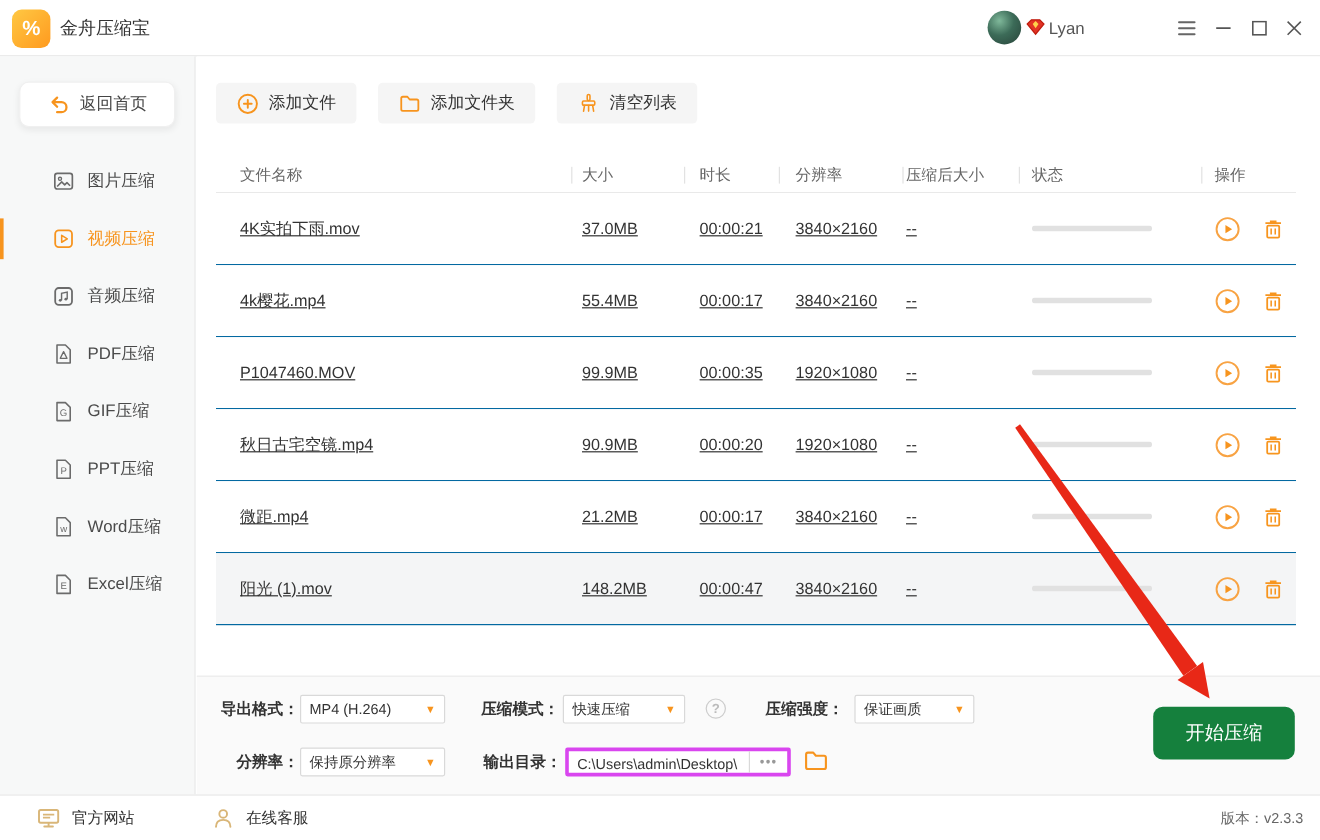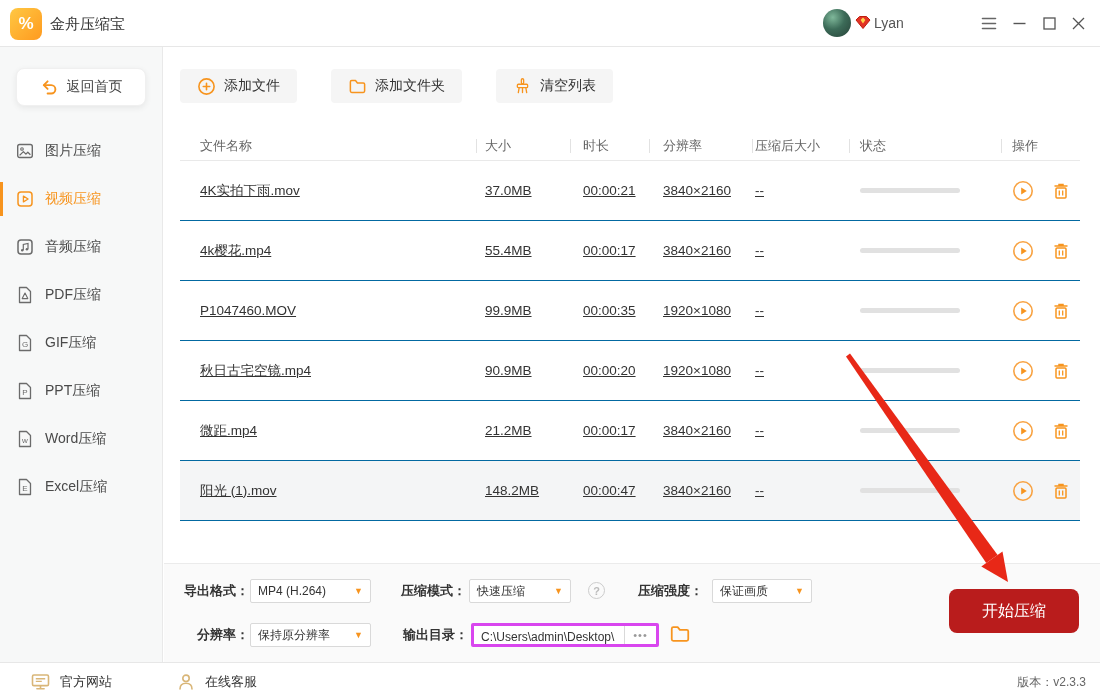--- a/index.html
+++ b/index.html
@@ -19,30 +19,30 @@
   .username { position:absolute; left:874px; top:0; height:47px; line-height:47px; font-size:14px; color:#555; }
   .winctl { position:absolute; top:0; height:47px; display:flex; align-items:center; justify-content:center; width:30px; cursor:default; }
   .winctl.menu { left:974px; } .winctl.min { left:1004px; } .winctl.max { left:1034px; } .winctl.close { left:1063px; }
 
   
   .sidebar { position:absolute; top:47px; left:0; width:163px; height:615px; background:#f7f8f8; border-right:1px solid #e9e9e9; }
   .back-btn { position:absolute; left:16px; top:21px; width:130px; height:38px; background:#fff; border:1px solid #f0f0f0;
               border-radius:8px; box-shadow:0 2px 6px rgba(0,0,0,.07); display:flex; align-items:center; justify-content:center;
               gap:8px; font-size:14px; color:#444; cursor:pointer; }
   .nav { position:absolute; top:80px; left:0; width:100%; }
-  .nav-item { position:relative; height:48px; display:flex; align-items:center; padding-left:16px; gap:11px;
+  .nav-item { position:relative; height:48px; display:flex; align-items:center; padding-left:44px; gap:11px;
               font-size:14px; color:#4a4a4a; cursor:pointer; }
   .nav-item svg { color:#6b6b6b; }
   .nav-item.active { color:#F7941E; }
   .nav-item.active svg { color:#F7941E; }
   .nav-item.active::before { content:''; position:absolute; left:0; top:7px; bottom:7px; width:3px; background:#F7941E; }
 
   
   .main { position:absolute; top:47px; left:164px; width:936px; height:615px; background:#fff; }
-  .toolbar { position:absolute; left:16px; top:22px; display:flex; gap:34px; }
+  .toolbar { position:absolute; left:16px; top:22px; display:flex; gap:18px; }
   .tool-btn { height:34px; background:#f5f5f5; border-radius:4px; display:flex; align-items:center; gap:8px;
               padding:0 17px; font-size:14px; color:#333; cursor:pointer; }
 
   .table { position:absolute; left:16px; top:84px; width:900px; }
   .thead { display:grid; grid-template-columns:296px 94px 79px 103px 97px 152px 1fr; height:30px; align-items:center;
            font-size:13px; color:#666; border-bottom:1px solid #e9e9e9; padding-bottom:0; }
   .thead .hc { position:relative; height:30px; line-height:30px; }
   .thead .hc:not(:first-child)::before { content:''; position:absolute; left:0; top:8px; bottom:8px; width:1px; background:#e2e2e2; }
   .trow { display:grid; grid-template-columns:296px 94px 79px 103px 97px 152px 1fr; height:60px; align-items:center;
           font-size:13.5px; color:#333; border-bottom:1px solid #0369a1; background:#fff;text-decoration:underline; }
@@ -61,21 +61,21 @@
               display:flex; align-items:center; justify-content:space-between; padding:0 7px; font-size:12px; color:#333; cursor:pointer; }
   .caret { color:#F7941E; font-size:9px; margin-left:6px; }
   .help { position:absolute; left:424px; top:18px; width:17px; height:17px; border:1.5px solid #ccc; border-radius:50%;
           color:#bbb; font-size:11px; font-weight:bold; display:flex; align-items:center; justify-content:center; cursor:pointer; }
   .outbox { position:absolute; left:307px; top:59px; width:188px; height:24px; background:#fff; border:3px solid #d946ef;
             border-radius:2px; display:flex; align-items:stretch; font-size:12px; color:#333; }
   .outbox .path { flex:1; line-height:22px; padding:0 4px 0 7px; overflow:hidden; white-space:nowrap; }
   .outbox .more { width:32px; border-left:1px solid #d9d9d9; display:flex; align-items:center; justify-content:center;
                   color:#999; letter-spacing:1px; font-size:11px; cursor:pointer; }
   .folder-link { position:absolute; left:505px; top:59px; cursor:pointer; }
-  .start-btn { position:absolute; right:21px; top:542px; width:130px; height:44px; background:#b91c1c; border-radius:8px;
+  .start-btn { position:absolute; right:21px; top:542px; width:118px; height:44px; background:#15803d; border-radius:8px;
                color:#fff; font-size:16px; display:flex; align-items:center; justify-content:center; cursor:pointer; }
 
   
   .footer { position:absolute; left:0; top:662px; width:1100px; height:38px; background:#fff; border-top:1px solid #e7e7e7;
             display:flex; align-items:center; }
   .foot-item { display:flex; align-items:center; gap:9px; font-size:13px; color:#333; cursor:pointer; }
   .foot-item.site { margin-left:30px; } .foot-item.support { margin-left:64px; }
   .version { position:absolute; right:14px; top:0; height:38px; line-height:38px; font-size:12px; color:#666; }
 
   

